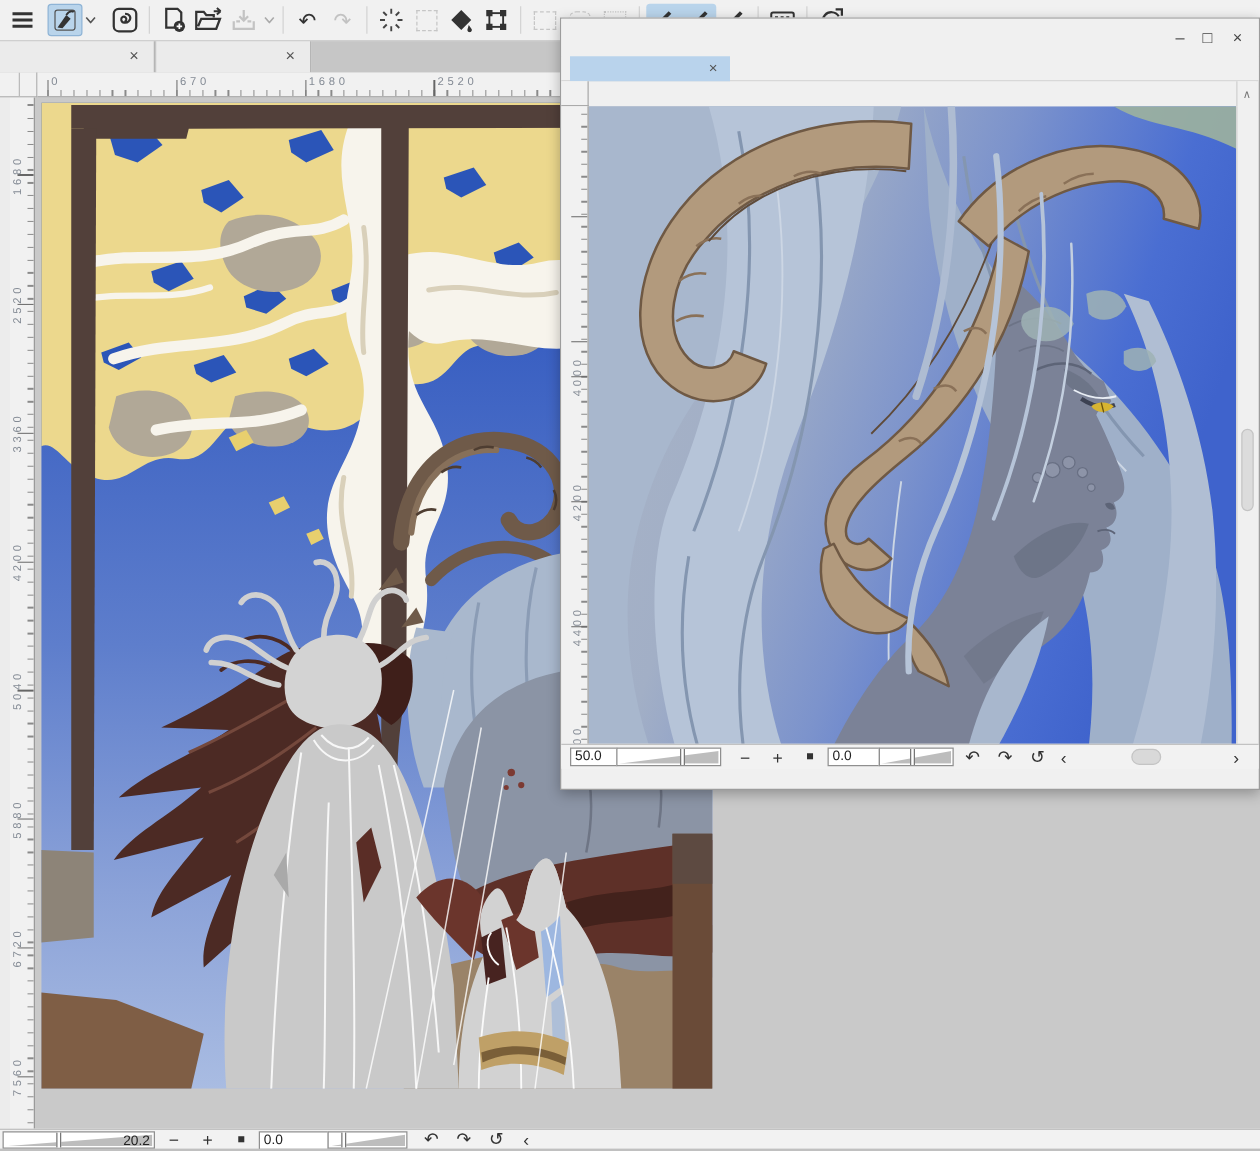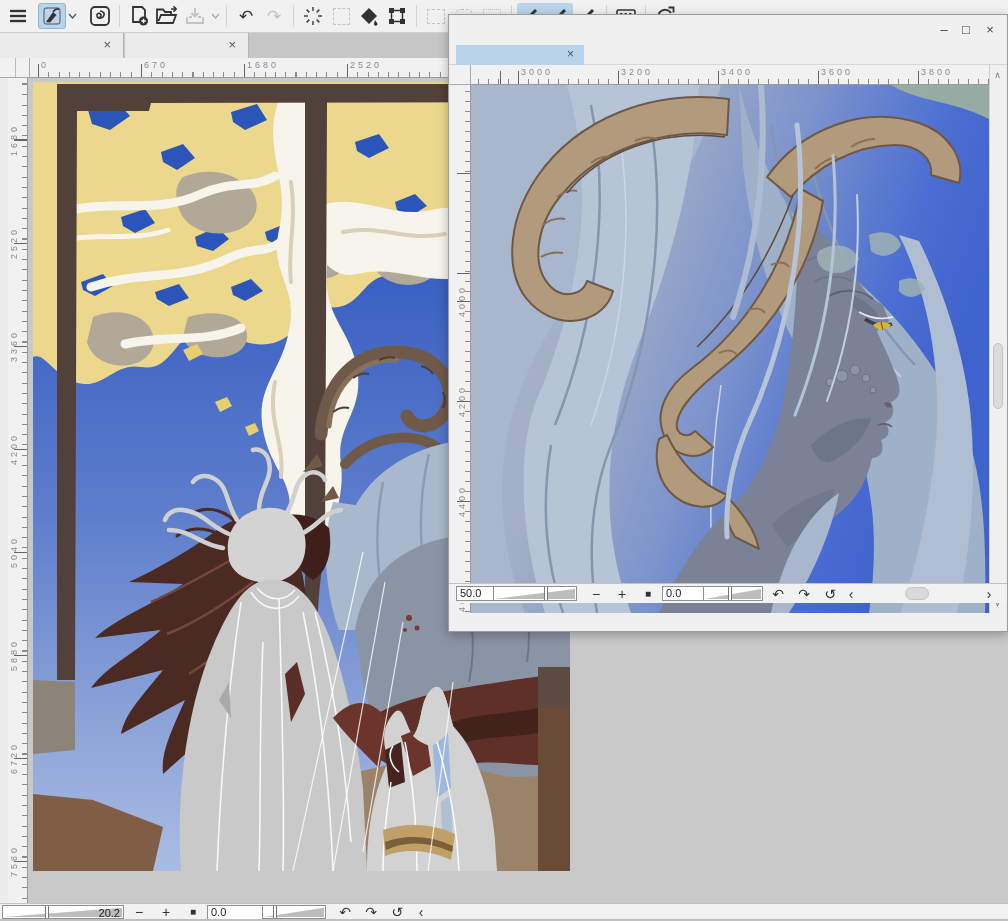--- a/index.html
+++ b/index.html
@@ -458,29 +458,20 @@
       <span class="fw-ctrl" style="right:6px">×</span>
     </div>
     <div class="fw-tabbar">
       <div class="fw-tab">
         <span></span>
         <span class="tx">×</span>
       </div>
     </div>
 
     <div class="ruler" style="left:0;top:50px;width:22px;height:20px;border-bottom:1px solid #aaa;border-right:1px solid #aaa;box-sizing:border-box"></div>
-    <div class="ruler" style="left:22px;top:50px;width:518px;height:20px;border-bottom:1px solid #9a9a9a;box-sizing:border-box">
-      <div class="htminor" style="background-image:repeating-linear-gradient(to right,#8a8a8a 0 1px,transparent 1px 10px);background-position-x:7px"></div>
-      <div class="htmajor" style="background-image:repeating-linear-gradient(to right,#666 0 1px,transparent 1px 100px);background-position-x:47px"></div>
-      <span class="hlabel" style="left:50px">3000</span>
-      <span class="hlabel" style="left:150px">3200</span>
-      <span class="hlabel" style="left:250px">3400</span>
-      <span class="hlabel" style="left:350px">3600</span>
-      <span class="hlabel" style="left:450px">3800</span>
-    </div>
     <div class="fw-scroll sarrow" style="left:540px;top:50px;width:16px;height:20px;line-height:20px">∧</div>
 
     <div class="fw-body">
       <div style="position:absolute;left:0;top:0;width:7px;height:528px;background:#f0f0f0"></div>
       <div class="ruler" style="left:7px;top:0;width:15px;height:528px;border-right:1px solid #9a9a9a;box-sizing:border-box">
         <div class="vtminor" style="background-image:repeating-linear-gradient(to bottom,#8a8a8a 0 1px,transparent 1px 10px);background-position-y:6px"></div>
         <div class="vtmajor" style="background-image:repeating-linear-gradient(to bottom,#666 0 1px,transparent 1px 100px);background-position-y:216px"></div>
         <span class="vlabel" style="top:186px;height:60px;width:13px">4000</span>
         <span class="vlabel" style="top:286px;height:60px;width:13px">4200</span>
         <span class="vlabel" style="top:386px;height:60px;width:13px">4400</span>
@@ -577,21 +568,21 @@
           </g>
           <path d="M300,528 C312,470 336,430 368,408 C360,450 340,492 318,528 Z" fill="#a8b7cd"></path>
         </svg>
       </div>
       <div class="fw-scroll" style="left:540px;top:0;width:16px;height:508px">
         <div class="sthumb" style="top:258px"></div>
       </div>
       <div class="fw-scroll sarrow" style="left:540px;top:508px;width:16px;height:20px;line-height:20px">∨</div>
     </div>
 
-    <div class="navbar" style="left:0;top:568px;width:558px;height:20px">
+    <div class="navbar" style="left:0;top:580px;width:558px;height:20px">
       <div class="navval" style="left:7px;width:30px">50.0</div>
       <div class="wedge" style="left:44px;width:84px">
         <div class="fillpart"></div>
           <div class="handle" style="left:50px"></div>
       </div>
       <span class="navbtn" style="left:136px">−</span>
       <span class="navbtn" style="left:162px">+</span>
       <span class="navbtn sq" style="left:188px">■</span>
       <div class="navval" style="left:213px;width:34px">0.0</div>
       <div class="wedge" style="left:254px;width:60px">

